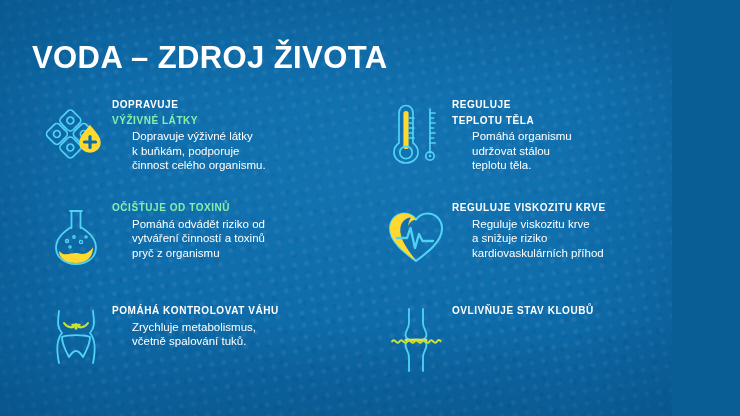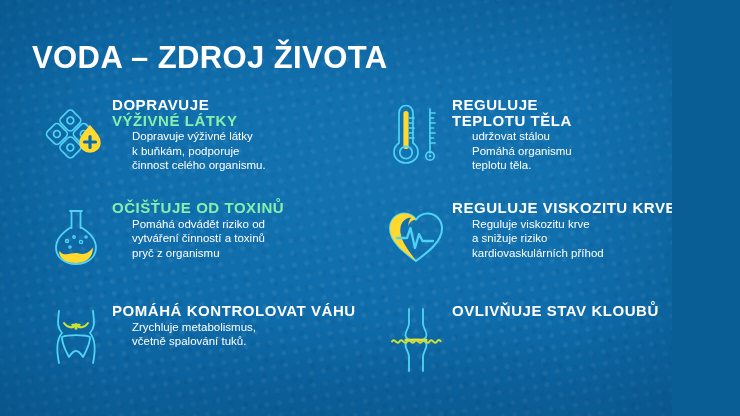--- a/index.html
+++ b/index.html
@@ -77,21 +77,21 @@
     height: 78px;
     display: flex;
     align-items: center;
     justify-content: center;
   }
   .item-text {
     flex: 1 1 auto;
     padding-top: 2px;
   }
   .head {
-    font-size: 15px;
+    font-size: 10px;
     font-weight: bold;
     letter-spacing: 0.55px;
     line-height: 15.5px;
     white-space: nowrap;
   }
   .head.white  { color: #ffffff; }
   .head.yellow { color: #86efac; }
   .body {
     color: #ffffff;
     font-size: 11.5px;
@@ -210,22 +210,22 @@
               <path d="M44 14 L49 14 M44 19 L47.5 19 M44 24 L49 24 M44 29 L47.5 29 M44 34 L49 34 M44 39 L47.5 39 M44 44 L49 44"></path>
             </g>
             <circle cx="44" cy="57" r="4.2"></circle>
             <circle cx="44" cy="57" r="1.3" fill="#4fd3f5" stroke="none"></circle>
           </svg>
         </div>
         <div class="item-text">
           <div class="head white">REGULUJE</div>
           <div class="head white">TEPLOTU TĚLA</div>
           <div class="body">
+            <div>Pomáhá organismu</div>
             <div>udržovat stálou</div>
-            <div>Pomáhá organismu</div>
             <div>teplotu těla.</div>
           </div>
         </div>
       </div>
 
       <div class="item">
         <div class="icon-wrap">
           <svg width="64" height="60" viewBox="0 0 64 60" fill="none">
             <path d="M32 54 C20 45 6 34.5 6 21.5 C6 12.8 12.4 6.5 20.4 6.5 C25.6 6.5 29.6 9 32 12.6 C34.4 9 38.4 6.5 43.6 6.5 C51.6 6.5 58 12.8 58 21.5 C58 34.5 44 45 32 54 Z" stroke="#4fd3f5" stroke-width="2.1" stroke-linejoin="round"></path>
             <path d="M32 12.6 C29.6 9 25.6 6.5 20.4 6.5 C12.4 6.5 6 12.8 6 21.5 C6 34.5 20 45 32 54 C26.5 45.5 18 36.5 16.5 26 C15.2 17 20 11 27 10.5 C24 15 23.5 20 25 25 C22.5 18.5 26 13.5 32 12.6 Z" fill="#ffd92e" stroke="none"></path>

